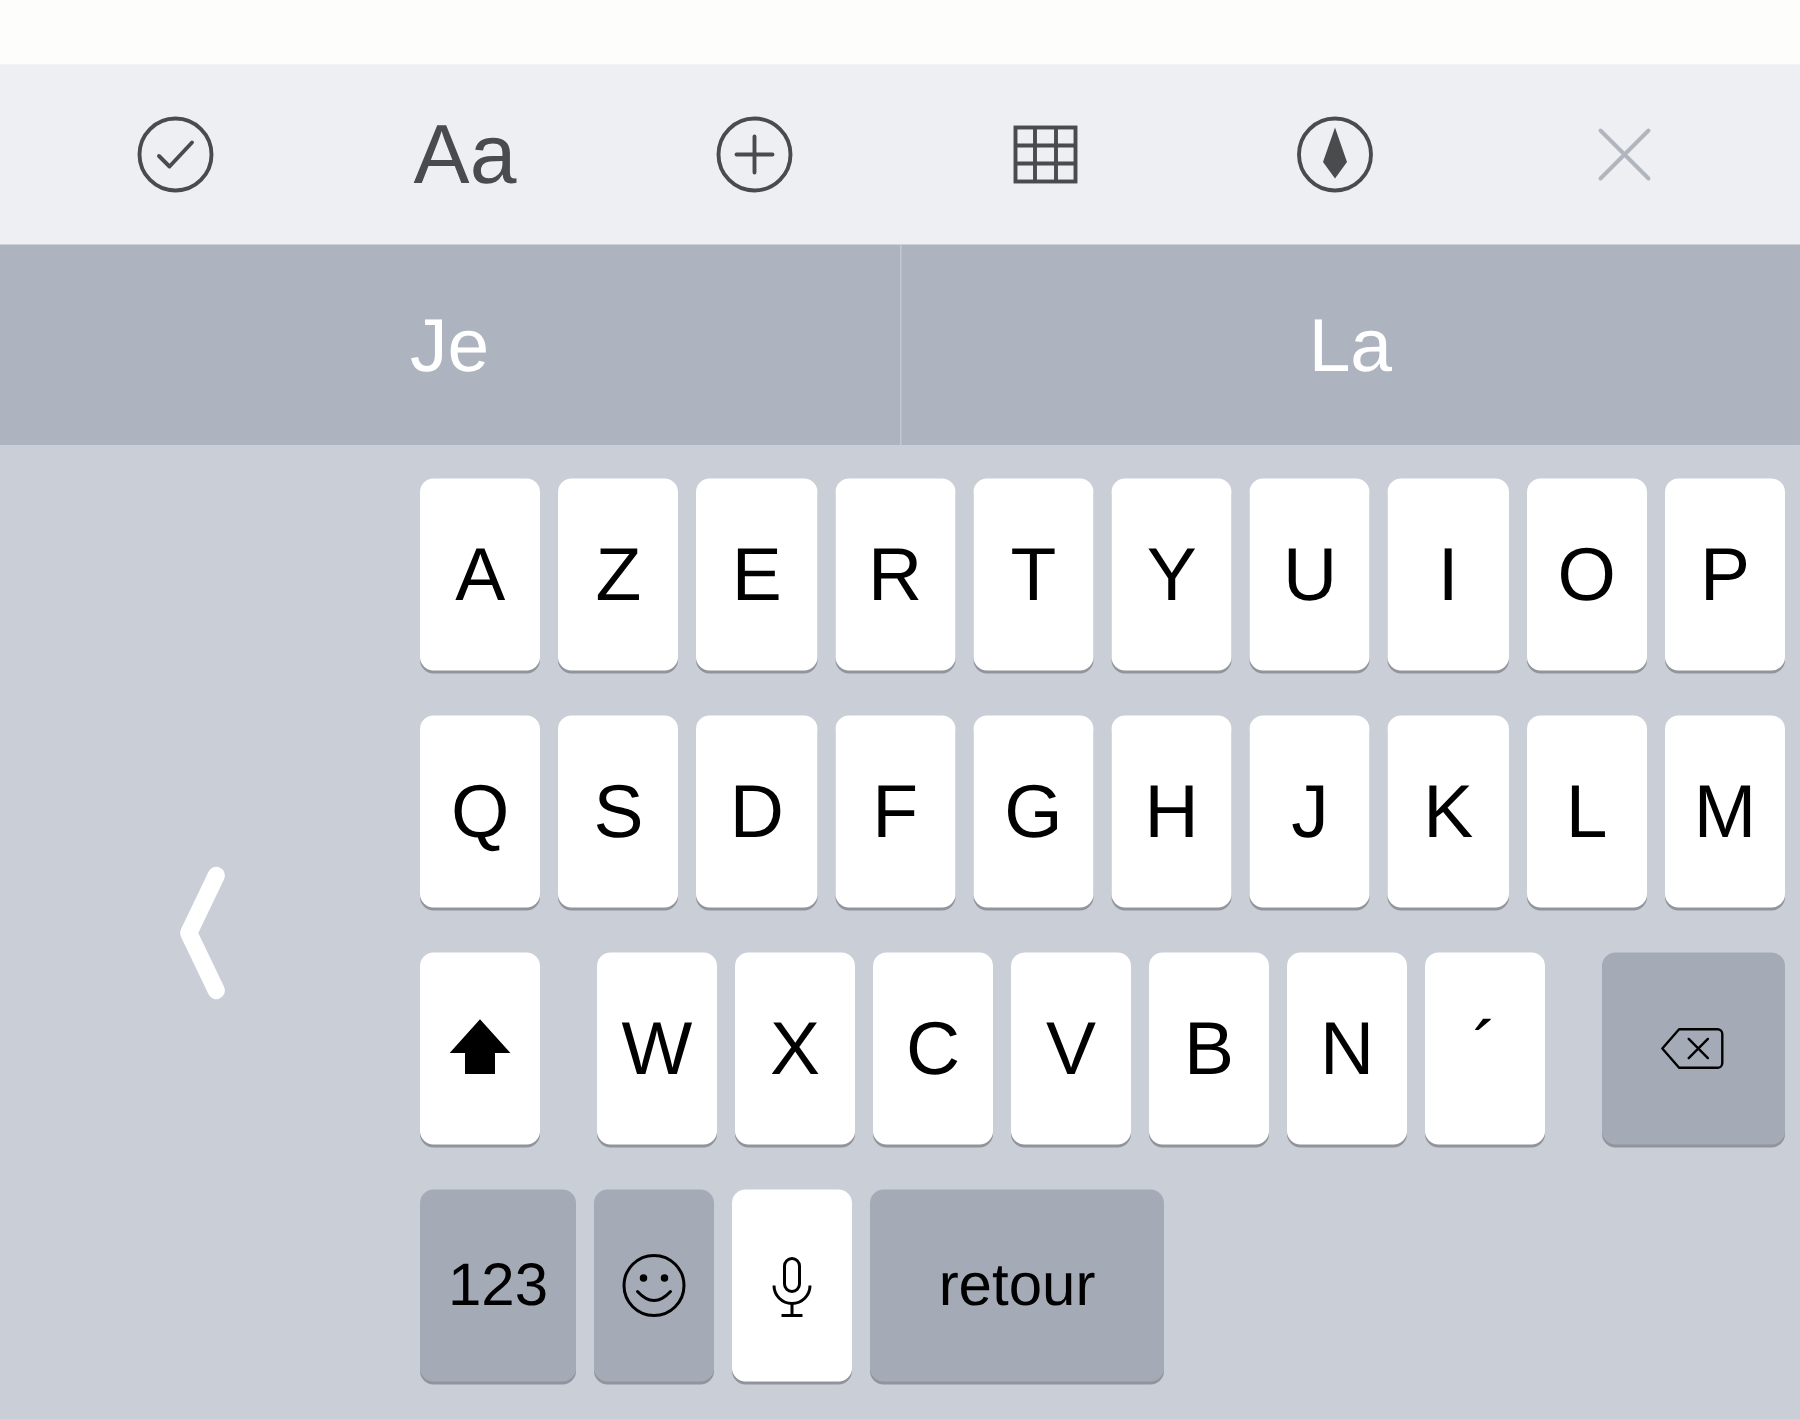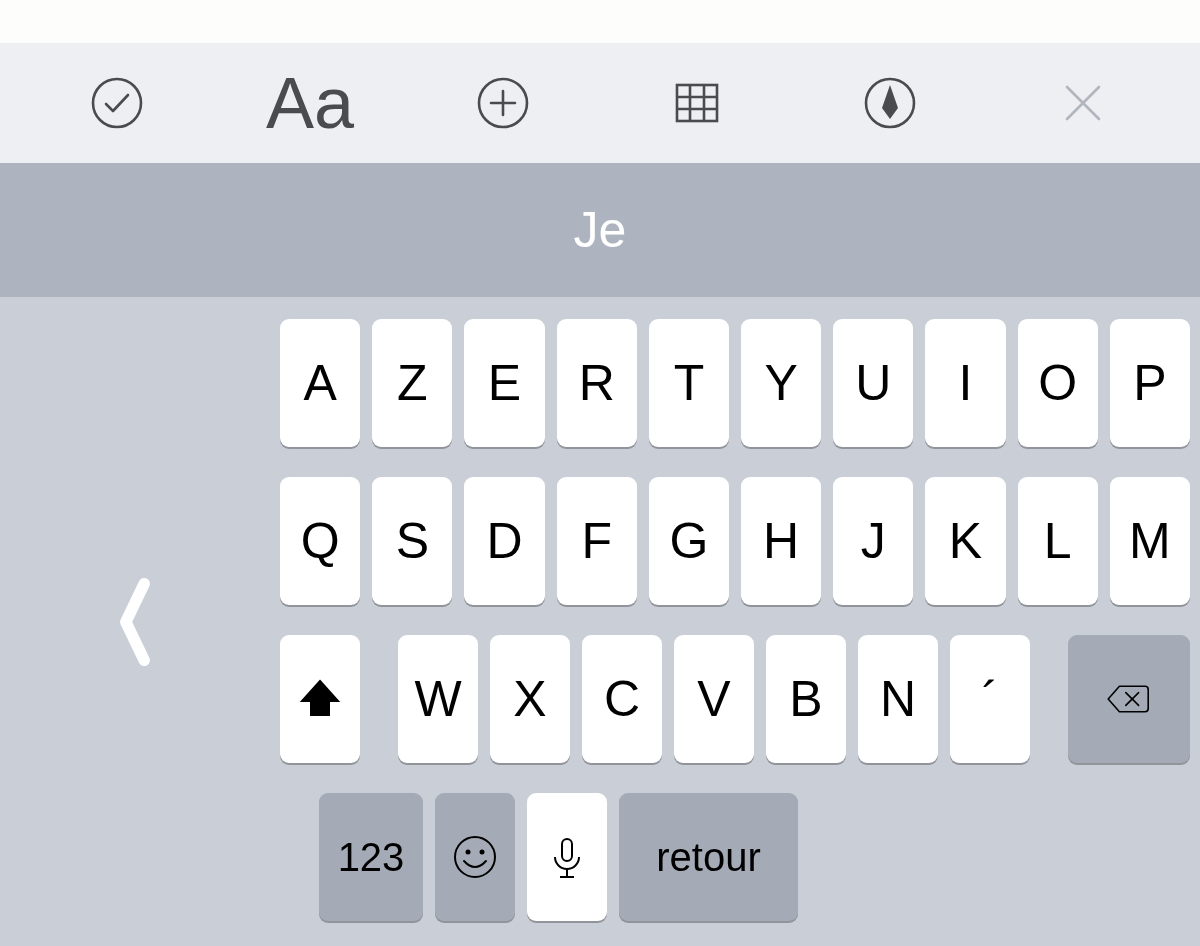--- a/index.html
+++ b/index.html
@@ -13,21 +13,21 @@
     .toolbar {
       height:120px; background:#EDEFF3;
       display:flex; align-items:center; justify-content:space-around;
       padding:0 20px;
     }
     .toolbar-item {
       width:80px; height:80px; display:flex; align-items:center; justify-content:center;
     }
     .toolbar-item svg { width:56px; height:56px; }
     .toolbar-icon-stroke { stroke:#4A4B4C; fill:none; stroke-width:2.6; }
-    .toolbar-text { font-size:72px; color:#4A4B4C; font-weight:400; line-height:1; }
+    .toolbar-text { font-size:56px; color:#4A4B4C; font-weight:400; line-height:1; }
     .toolbar-x { stroke:#B0B5BE; }
     
     .predictive {
       height:134px; display:flex; background:#AEB4BF;
     }
     .predictive .cell {
       flex:1; display:flex; align-items:center; justify-content:center;
       color:#fff; font-size:50px; font-weight:400;
       border-right:1px solid #C3C8D0;
     }
@@ -40,21 +40,21 @@
       position:absolute; left:0; top:0; width:270px; height:100%;
       display:flex; align-items:center; justify-content:center;
     }
     .shift-chevron {
       width:50px; height:110px; color:#fff;
       display:flex; align-items:center; justify-content:center;
     }
     .shift-chevron svg { width:46px; height:120px; stroke:#fff; fill:none; stroke-width:15; stroke-linecap:round; stroke-linejoin:round;}
     .keys-area { margin-left:280px; margin-right:10px; }
     .row { display:flex; gap:12px; margin-bottom:30px; }
-    .row:last-child { margin-bottom:0;margin-left:39px; }
+    .row:last-child { margin-bottom:0; }
     .key {
       flex:1; height:128px; background:#fff; border-radius:9px;
       box-shadow:0 2px 0 rgba(0,0,0,.28);
       display:flex; align-items:center; justify-content:center;
       font-size:50px; color:#000; font-weight:400;
     }
     .key.dark {
       background:#A5ABB6; color:#000;
     }
     .key.label-small { font-size:40px; }
@@ -98,20 +98,21 @@
   </div>
   <div class="toolbar-item">
     <svg viewBox="0 0 56 56">
       <path d="M12 12 L44 44 M44 12 L12 44" class="toolbar-icon-stroke toolbar-x" stroke-linecap="round"></path>
     </svg>
   </div>
 </div>
 
 <div class="predictive">
   <div class="cell">Je</div>
+  <div class="cell">La</div>
 </div>
 
 <div class="kb-wrap">
 
   <div class="shift-zone">
     <div class="shift-chevron">
       <svg viewBox="0 0 60 140">
           <path d="M42 20 L18 70 L42 120"></path>
         </svg>
     </div>
@@ -178,16 +179,16 @@
           <path d="M13 28 Q24 40 35 28" stroke-linecap="round"></path>
         </svg>
       </div>
       <div class="key" style="width:80px">
         <svg viewBox="0 0 48 48">
           <rect x="19" y="6" width="10" height="22" rx="5"></rect>
           <path d="M12 24 A12 12 0 0 0 36 24"></path>
           <path d="M24 36 V44 M17 44 H31"></path>
         </svg>
       </div>
-      <div class="key dark label-small" style="width:179px">retour</div>
+      <div class="key dark label-small" style="width:196px">retour</div>
     </div>
   </div>
 </div>
 
 </body></html>

